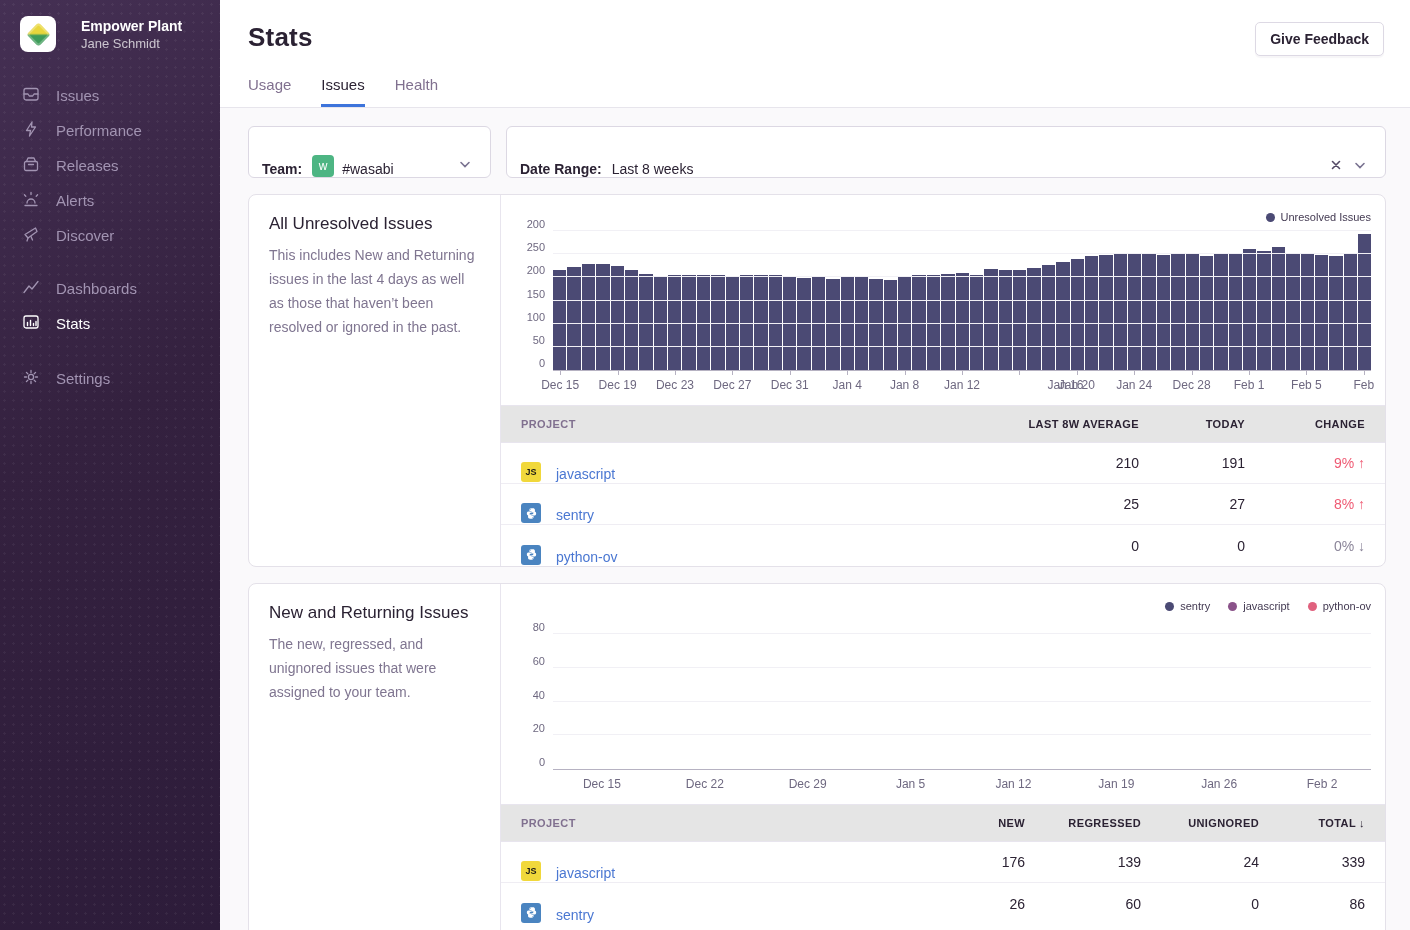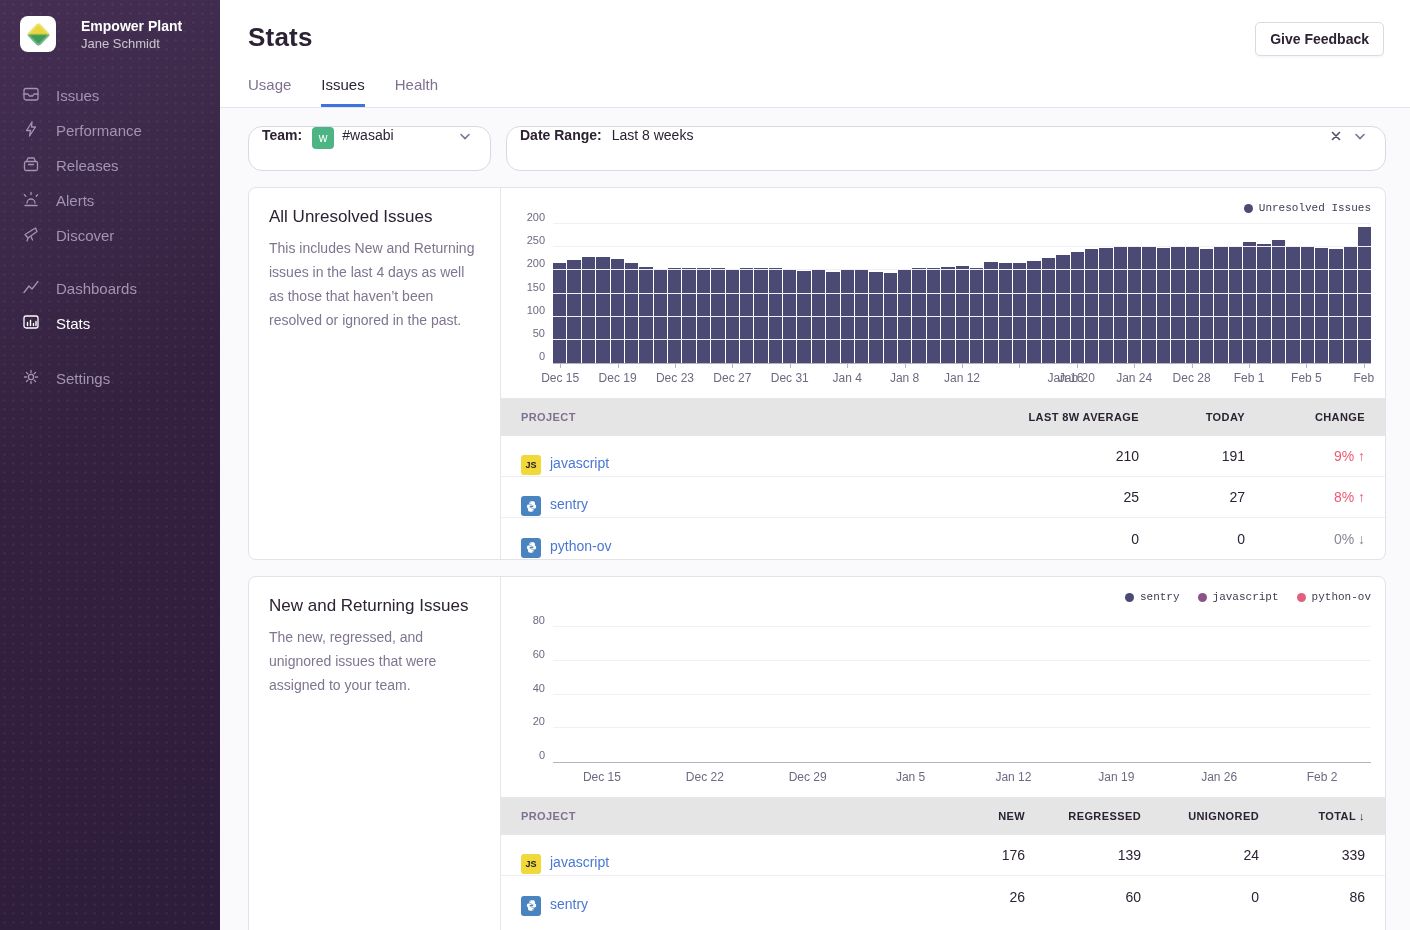--- a/index.html
+++ b/index.html
@@ -38,43 +38,43 @@
     box-shadow:0 2px 1px rgba(45,28,66,.04); font-family:inherit; }
   .tabs { display:flex; gap:30px; margin-top:20px; }
   .tab { font-size:15px; color:#80708f; padding-bottom:11px; cursor:pointer;
     border-bottom:3px solid transparent; }
   .tab.active { color:#2b2233; border-bottom-color:#3d74db; }
 
   .content { padding:18px 24px 0 28px; }
 
   
   .filter-row { display:flex; gap:15px; }
-  .filter-box { background:#fff; border:1px solid #dcd8e3; border-radius:14px;
-    height:45px; display:flex; align-items:flex-start; padding:0 13px; }
+  .filter-box { background:#fff; border:1px solid #dcd8e3; border-radius:6px;
+    height:52px; display:flex; align-items:flex-end; padding:0 13px; }
   .team-box { width:243px; cursor:pointer; }
   .date-box { flex:1; cursor:pointer; }
   .filter-label { font-size:14px; font-weight:bold; color:#2b2233; margin-right:10px; }
   .team-avatar { width:22px; height:22px; border-radius:4px; background:#4db583;
     color:#fff; font-size:12px; display:flex; align-items:center; justify-content:center;
     margin-right:8px; flex:none; }
   .filter-value { font-size:14px; color:#2b2233; }
   .spacer { flex:1; }
   .icon-btn { background:none; border:none; cursor:pointer; padding:2px 5px; color:#544a66; }
 
   
   .panel { margin-top:16px; background:#fff; border:1px solid #e4e1e9; border-radius:8px;
     display:flex; overflow:hidden; }
   .panel-left { width:252px; flex:none; border-right:1px solid #e8e5ee; padding:19px 20px; }
   .panel-title { font-size:17px; color:#2b2233; font-weight:500; margin-bottom:9px; }
   .panel-desc { font-size:14px; color:#7f7590; line-height:24px; }
   .panel-right { flex:1; min-width:0; display:flex; flex-direction:column; }
 
   .chart-area { padding:12px 14px 0 6px; position:relative; }
   .legend { display:flex; justify-content:flex-end; gap:18px; font-size:11px;
-    color:#433a52; height:16px; align-items:center;font-family:Liberation Mono, monospace; }
+    color:#433a52; height:16px; align-items:flex-end; }
   .legend-item { display:flex; align-items:center; gap:6px; }
   .legend-dot { width:9px; height:9px; border-radius:50%; }
 
   .plot-outer { position:relative; margin-left:46px; }
   .plot { position:relative; display:flex; align-items:flex-end;
     border-bottom:1px solid #b6b2c2; }
   .gridline { position:absolute; left:0; right:0; height:1px; background:#f1f0f5; }
   .ylabels { position:absolute; left:-46px; top:0; bottom:0; width:38px; }
   .ylabel { position:absolute; right:0; transform:translateY(-50%); font-size:11px;
     color:#6e6880; }
@@ -95,21 +95,21 @@
   
   .stats-table { margin-top:8px; border-top:1px solid #e8e5ee; }
   .t-head { display:grid; align-items:center; background:#e5e5e5;
     border-bottom:1px solid #e8e5ee; height:37px; padding:0 20px;
     font-size:11px; font-weight:bold; letter-spacing:.4px; color:#80708f;
     text-transform:uppercase; }
   .t-row { display:grid; align-items:center; height:41px; padding:0 20px;
     border-bottom:1px solid #efedf3; font-size:14px; }
   .t-row:last-child { border-bottom:none; }
   .cell-r { text-align:right; color:#2b2233; }
-  .proj-cell { display:flex; align-items:flex-start; gap:9px;margin-top:18px; }
+  .proj-cell { display:flex; align-items:flex-end; gap:15px;margin-top:18px; }
   .proj-link { color:#4a77d2; text-decoration:none; cursor:pointer; }
   .js-badge { width:20px; height:20px; border-radius:3px; background:#f1d83b;
     color:#1c1a17; font-size:9px; font-weight:bold; display:flex; align-items:center;
     justify-content:center; flex:none; }
   .py-badge { width:20px; height:20px; border-radius:3px; background:#4a84c0;
     display:flex; align-items:center; justify-content:center; flex:none; }
   .chg-bad { color:#ef5a73; }
   .chg-neutral { color:#8b8599; }
   .sort-arrow { margin-left:3px; }
   .cols-4 { grid-template-columns:1fr 176px 106px 120px; }

